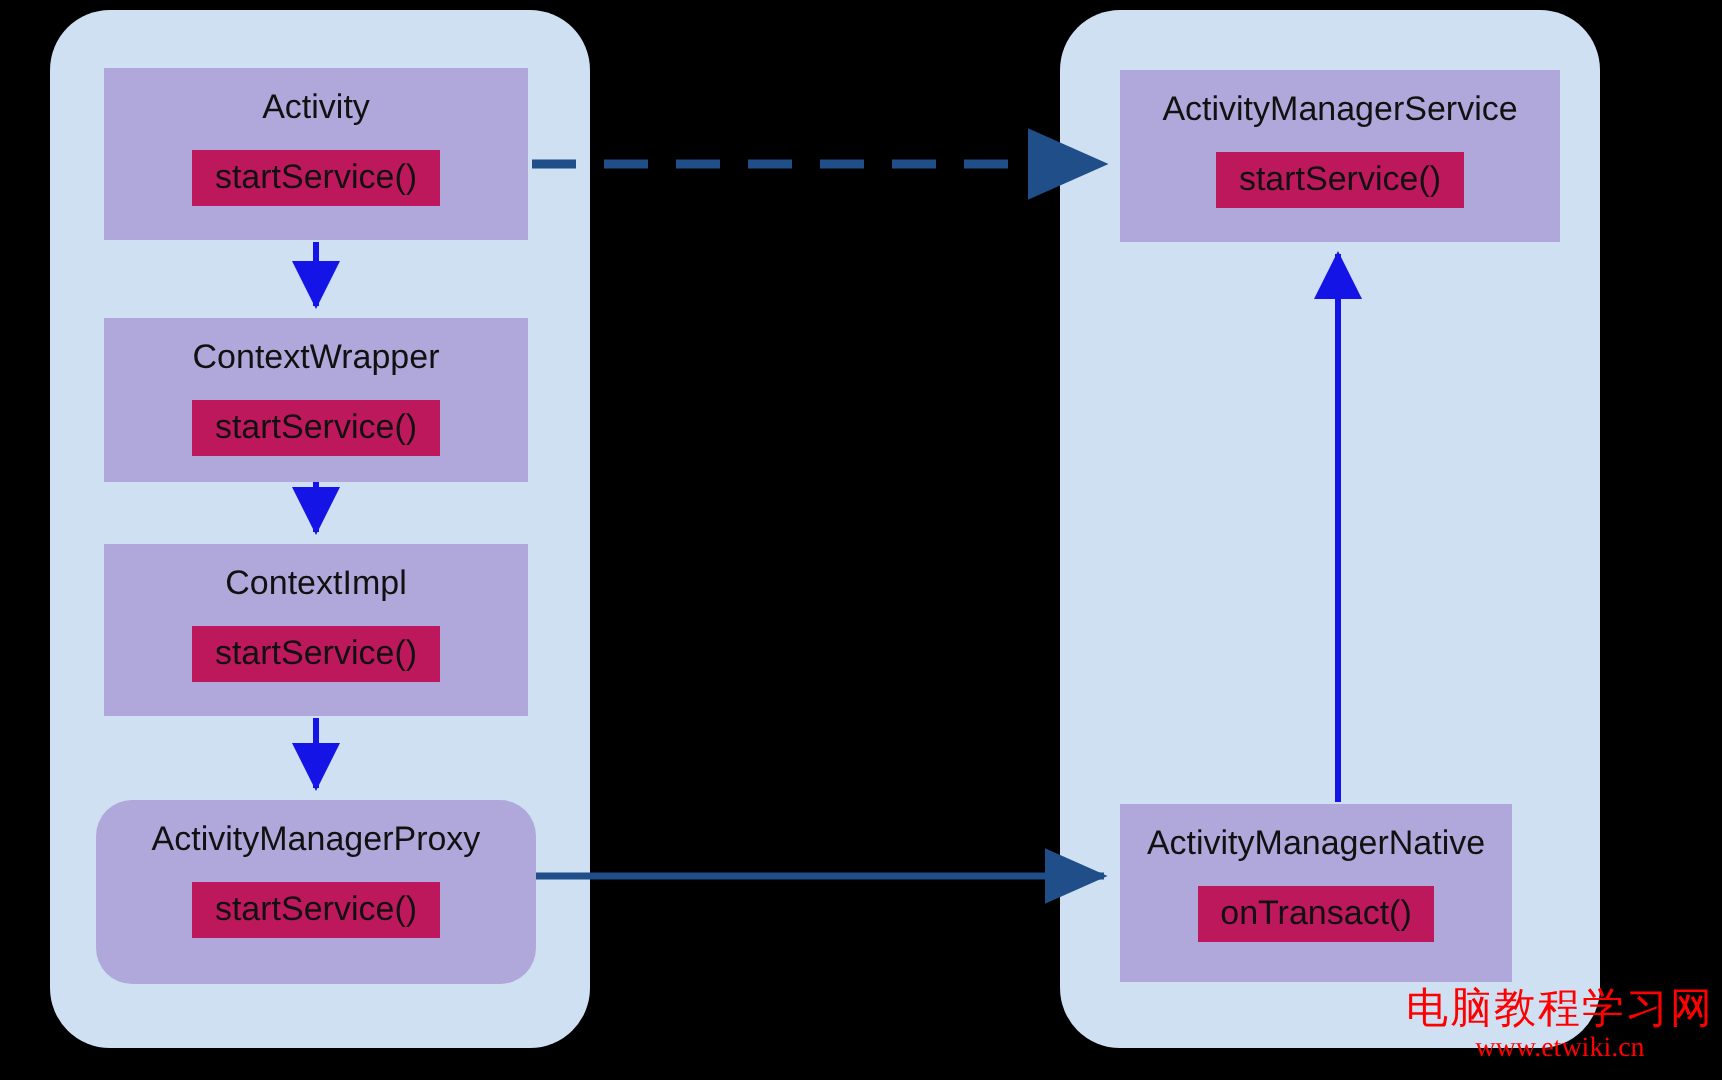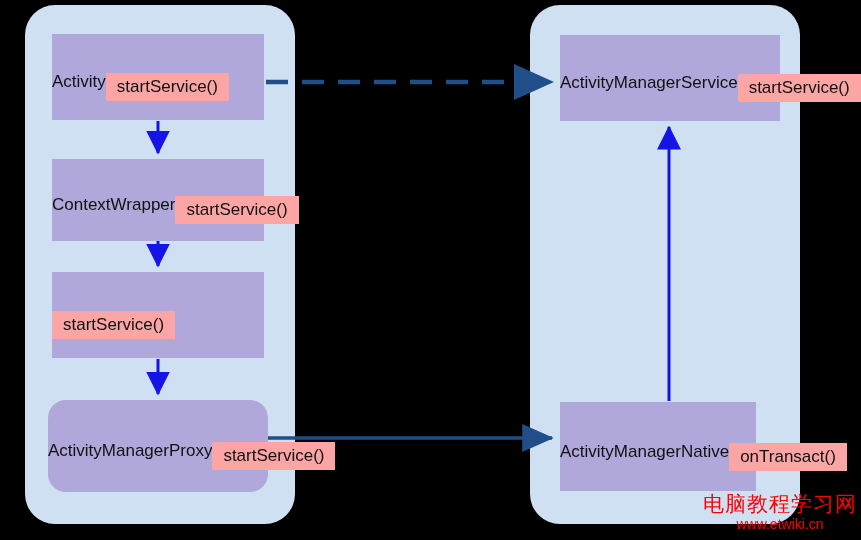--- a/index.html
+++ b/index.html
@@ -20,35 +20,35 @@
     background: #cfe0f2;
     border-radius: 30px;
   }
   #panel-left  { left: 25px;  top: 5px;  width: 270px; height: 519px; }
   #panel-right { left: 530px; top: 5px;  width: 270px; height: 519px; }
 
   .node {
     position: absolute;
     background: #b0a8db;
     display: flex;
-    flex-direction: row;
+    flex-direction: column;
     align-items: center;
     justify-content: flex-start;
     box-sizing: border-box;
     padding-top: 9px;
   }
   .node-title {
     color: #111111;
     font-size: 17px;
     line-height: 21px;
     white-space: nowrap;
   }
   .node-method {
     margin-top: 11px;
-    background: #fca5a5;
+    background: #be185d;
     color: #111111;
     font-size: 17px;
     line-height: 21px;
     padding: 3px 11px 4px 11px;
     white-space: nowrap;
   }
 
   
   #node-activity             { left: 52px;  top: 34px;  width: 212px; height: 86px; }
   #node-contextwrapper       { left: 52px;  top: 159px; width: 212px; height: 82px; }
@@ -70,20 +70,21 @@
   }
 
   .watermark {
     position: absolute;
     left: 700px;
     top: 492px;
     width: 160px;
     text-align: center;
     color: #ff0000;
     user-select: none;
+    font-family: Liberation Serif, serif;
   }
   .watermark-cn {
     font-size: 21px;
     line-height: 24px;
     letter-spacing: 1px;
     white-space: nowrap;
   }
   .watermark-url {
     font-size: 14px;
     line-height: 17px;
@@ -137,20 +138,21 @@
     <div class="node-title">Activity</div>
     <div class="node-method">startService()</div>
   </div>
 
   <div class="node" id="node-contextwrapper">
     <div class="node-title">ContextWrapper</div>
     <div class="node-method">startService()</div>
   </div>
 
   <div class="node" id="node-contextimpl">
+    <div class="node-title">ContextImpl</div>
     <div class="node-method">startService()</div>
   </div>
 
   <div class="node" id="node-activitymanagerproxy">
     <div class="node-title">ActivityManagerProxy</div>
     <div class="node-method">startService()</div>
   </div>
 
   <div class="node" id="node-activitymanagerservice">
     <div class="node-title">ActivityManagerService</div>

